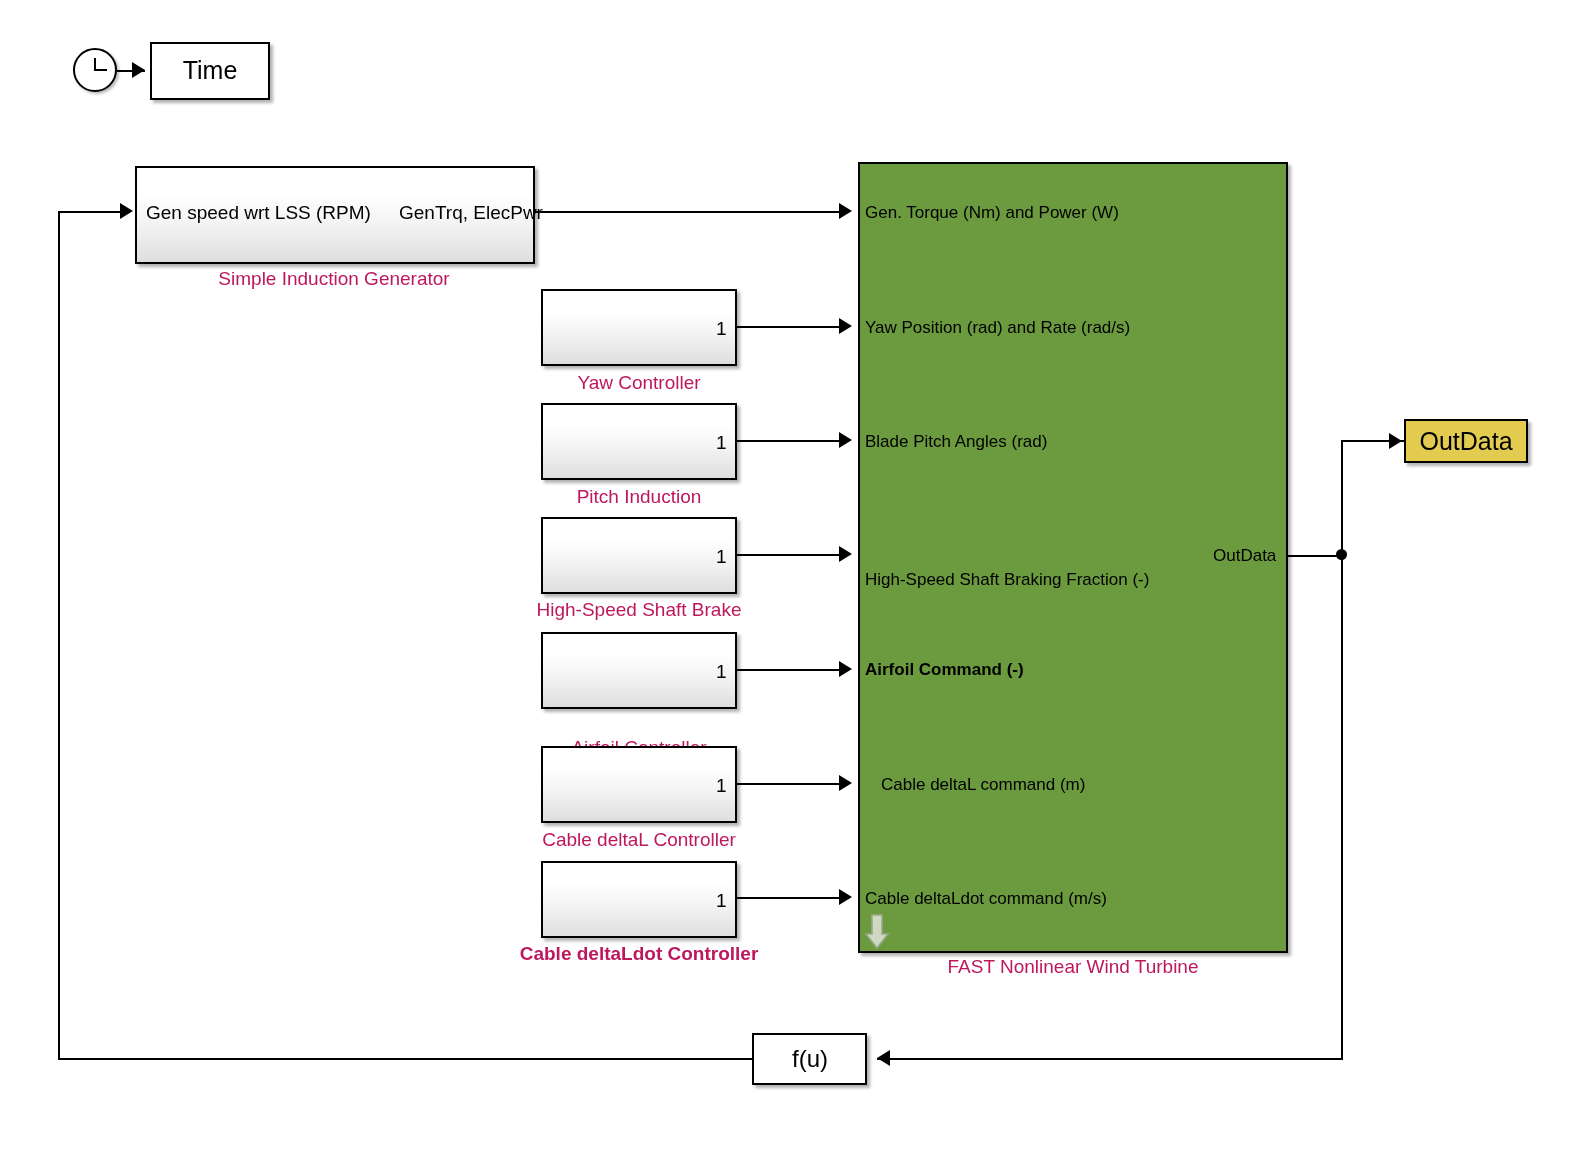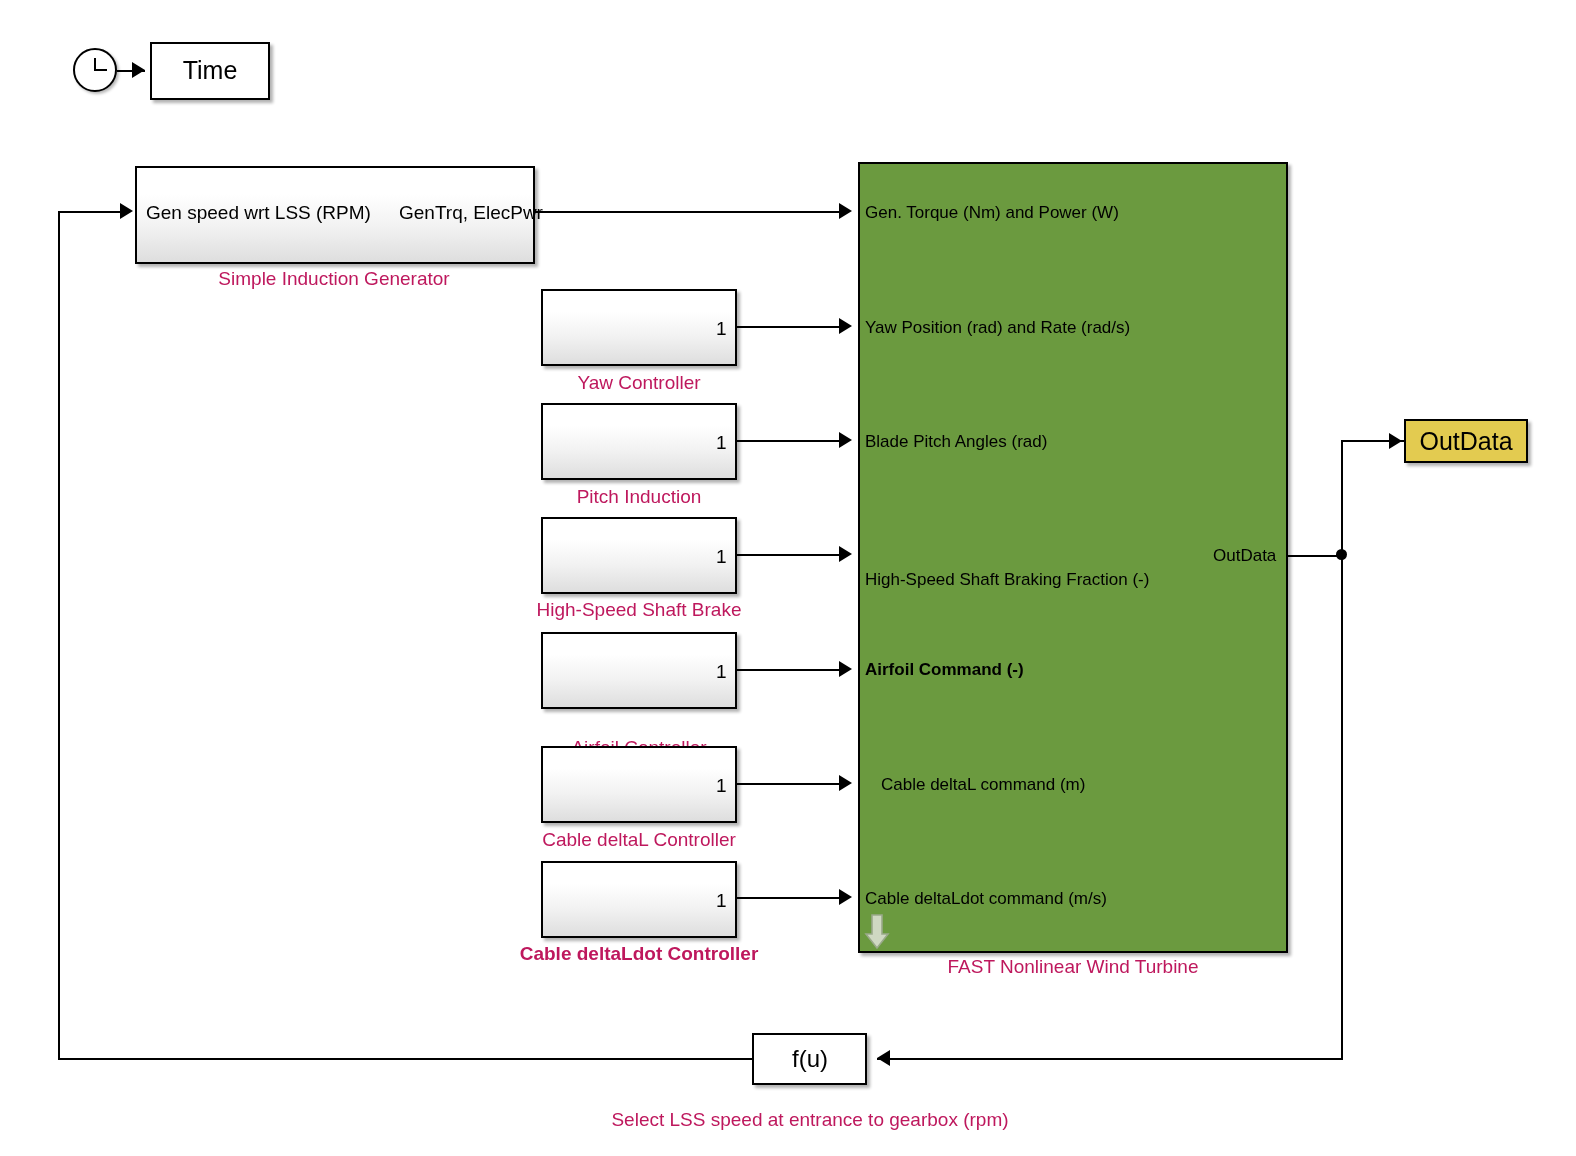--- a/index.html
+++ b/index.html
@@ -235,19 +235,18 @@
   <div class="wire-v" style="left:1341px; top:440px; height:115px;"></div>
   <div class="wire-h" style="left:1341px; top:440px; width:64px;"></div>
   <div class="arrow right" style="left:1389px; top:433px;"></div>
 
   <div class="wire-v" style="left:1341px; top:555px; height:505px;"></div>
   <div class="wire-h" style="left:877px; top:1058px; width:466px;"></div>
   <div class="arrow left" style="left:877px; top:1050px;"></div>
 
   <div class="block plain" style="left:752px; top:1033px; width:115px; height:52px;"></div>
   <div class="big-label" style="left:810px; top:1059px; font-size:24px;">f(u)</div>
-  <div class="caption" style="left:810px; top:1110px;">Select LSS speed at entrance to gearbox (rpm)</div>
 
   <div class="wire-h" style="left:58px; top:1058px; width:694px;"></div>
   <div class="wire-v" style="left:58px; top:211px; height:849px;"></div>
   <div class="wire-h" style="left:58px; top:211px; width:68px;"></div>
 
 </div>
 
 </body></html>

